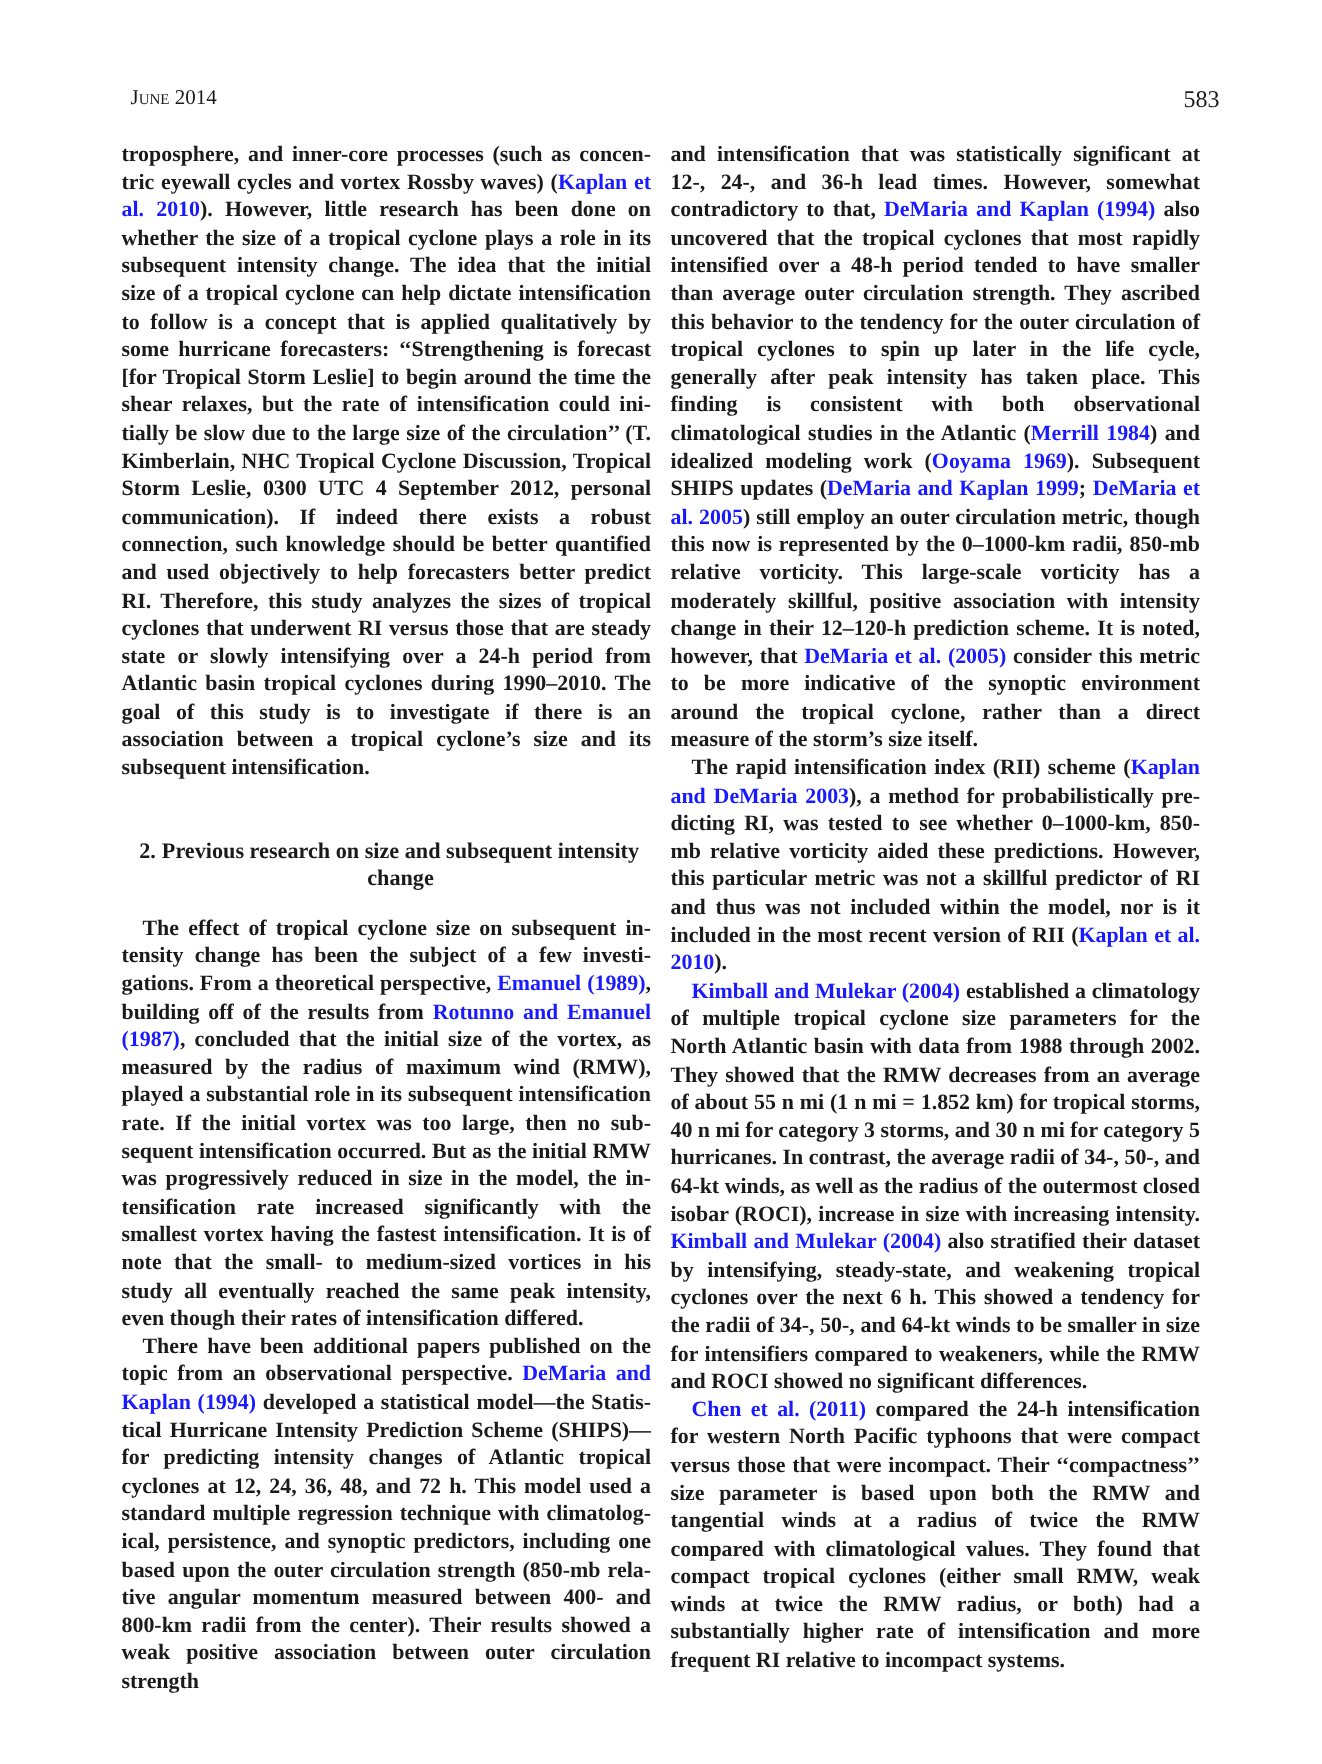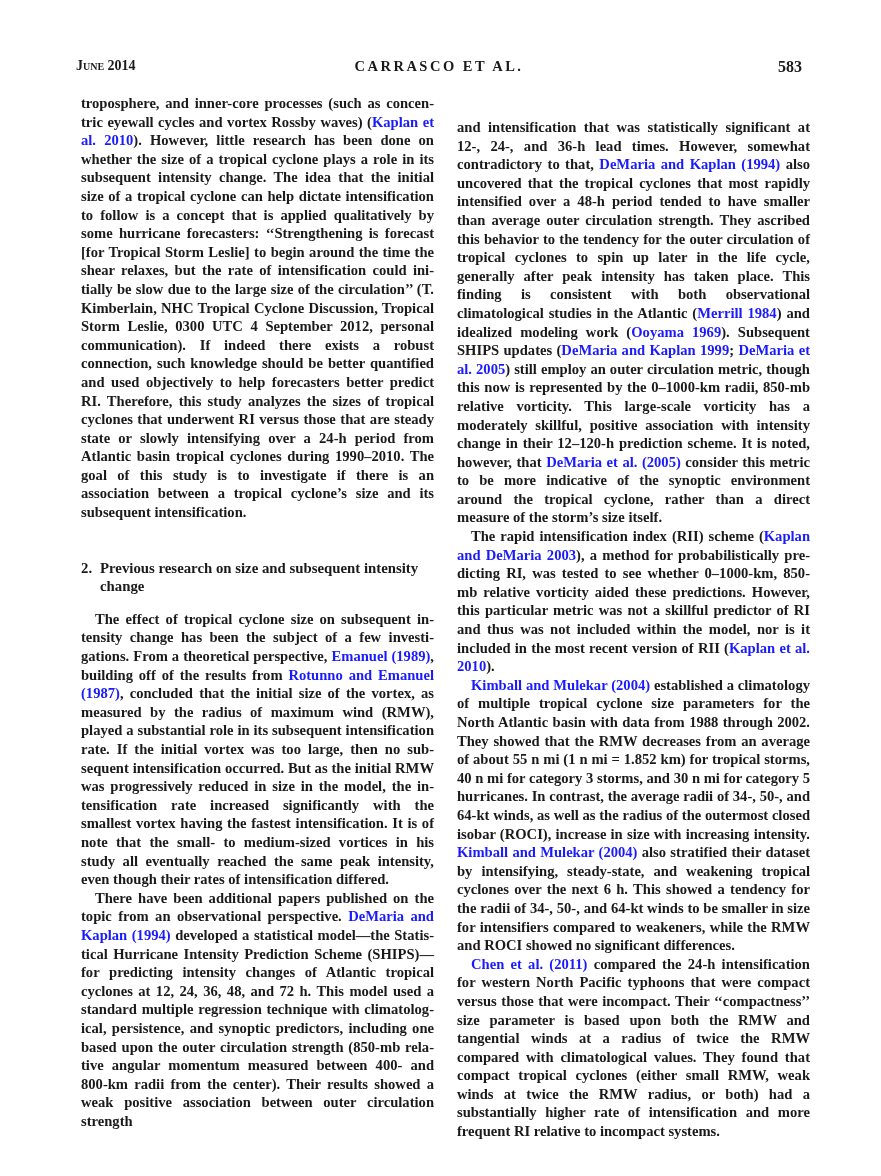--- a/index.html
+++ b/index.html
@@ -1,40 +1,39 @@
 <!DOCTYPE html>
 <html><head>
 <meta charset="utf-8">
 <style>
   html, body { margin: 0; padding: 0; background: #ffffff; }
   body { width: 881px; height: 1176px; position: relative; overflow: hidden;
          font-family: "Liberation Serif", "DejaVu Serif", serif; color: #1a1a1a; }
-  .running-head { position: absolute; top: 58px; left: 76px; width: 726px; height: 20px;
-                  font-size: 14px; font-weight: bold; }
+  .running-head { position: absolute; top: 58px; left: 87px; width: 726px; height: 20px;
+                  font-size: 14px; }
   .rh-left { position: absolute; left: 0; top: 0; font-variant: small-caps; font-size: 14px; }
   .rh-center { position: absolute; left: 0; right: 0; top: 0; text-align: center;
                letter-spacing: 2.5px; font-size: 14.5px; }
   .rh-right { position: absolute; right: 0; top: 0; font-size: 16px; }
   .col { position: absolute; top: 94px; width: 353px; font-size: 14.6px; line-height: 18.6px;
          text-align: justify; hyphens: manual; }
   .col-left { left: 81px; }
-  .col-right { left: 457px; width: 353px; margin-top: 24px; }
+  .col-right { left: 447px; width: 353px; }
   p { margin: 0; text-indent: 14px; font-weight: bold; }
   p.noindent { text-indent: 0; }
   .cite { color: #1a1aff; text-decoration: none; cursor: pointer; }
   h2 { font-size: 14.8px; font-weight: bold; margin: 37px 0 14px 0; line-height: 18.6px;
-       padding-left: 19px; text-indent: -19px; text-align: left; font-family: Liberation Serif, serif; }
+       padding-left: 19px; text-indent: -19px; text-align: center; font-family: Liberation Serif, serif; }
   h2 .num { display: inline-block; width: 19px; text-indent: 0; }
 </style>
 </head>
 <body>
 
 <div class="running-head">
   <span class="rh-left">June 2014</span>
-  <span class="rh-center">CARRASCO ET AL.</span>
   <span class="rh-right">583</span>
 </div>
 
 <div class="col col-left">
   <p class="noindent"><span>troposphere, and inner-core processes (such as concen­tric eyewall cycles and vortex Rossby waves) (</span><a class="cite">Kaplan et al. 2010</a><span>). However, little research has been done on whether the size of a tropical cyclone plays a role in its subsequent intensity change. The idea that the initial size of a tropical cyclone can help dictate intensification to follow is a concept that is applied qualitatively by some hurricane forecasters: ‘‘Strengthening is forecast [for Tropical Storm Leslie] to begin around the time the shear relaxes, but the rate of intensification could ini­tially be slow due to the large size of the circulation’’ (T. Kimberlain, NHC Tropical Cyclone Discussion, Tropical Storm Leslie, 0300 UTC 4 September 2012, personal communication). If indeed there exists a robust connection, such knowledge should be better quantified and used objectively to help forecasters better predict RI. Therefore, this study analyzes the sizes of tropical cyclones that underwent RI versus those that are steady state or slowly intensifying over a 24-h period from Atlantic basin tropical cyclones during 1990–2010. The goal of this study is to investigate if there is an association between a tropical cyclone’s size and its subsequent intensification.</span></p>
 
   <h2><span class="num">2.</span><span>Previous research on size and subsequent intensity change</span></h2>
 
   <p><span>The effect of tropical cyclone size on subsequent in­tensity change has been the subject of a few investi­gations. From a theoretical perspective, </span><a class="cite">Emanuel (1989)</a><span>, building off of the results from </span><a class="cite">Rotunno and Emanuel (1987)</a><span>, concluded that the initial size of the vortex, as measured by the radius of maximum wind (RMW), played a substantial role in its subsequent intensification rate. If the initial vortex was too large, then no sub­sequent intensification occurred. But as the initial RMW was progressively reduced in size in the model, the in­tensification rate increased significantly with the smallest vortex having the fastest intensification. It is of note that the small- to medium-sized vortices in his study all even­tually reached the same peak intensity, even though their rates of intensification differed.</span></p>
 

